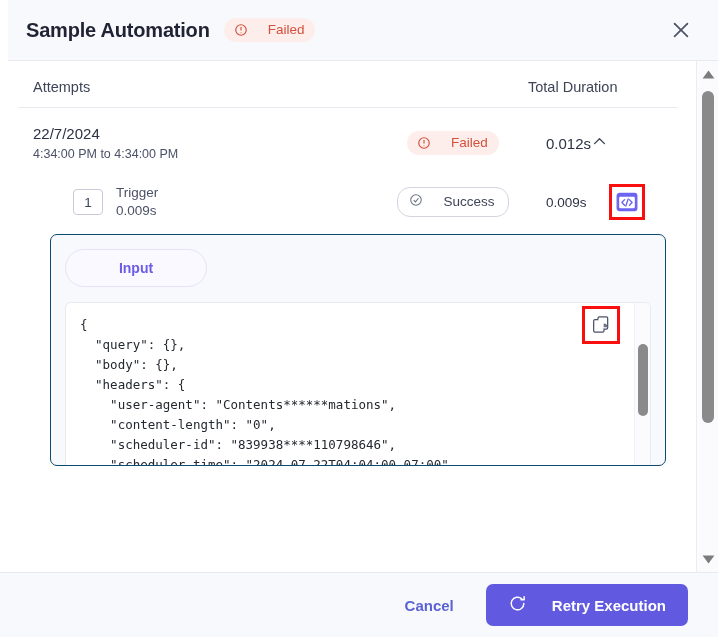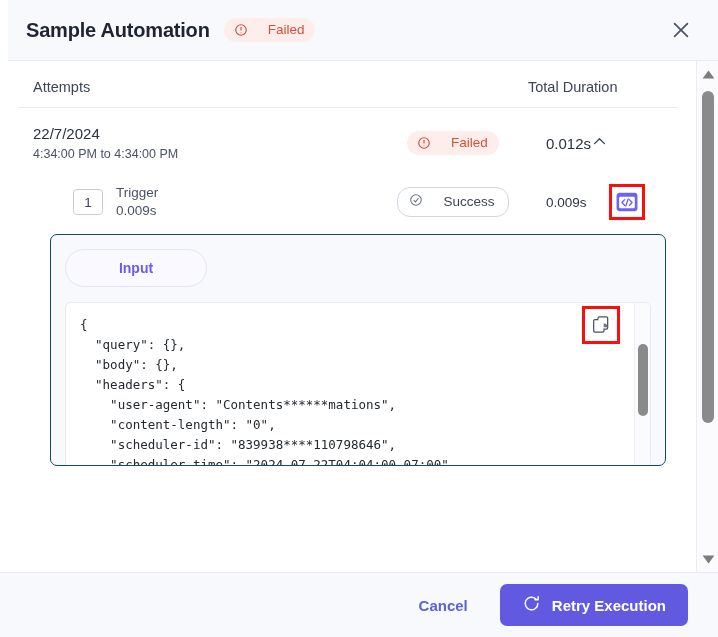--- a/index.html
+++ b/index.html
@@ -308,21 +308,21 @@
     color: #fff;
     border: none;
     border-radius: 7px;
     height: 42px;
     padding: 0 22px;
     font-size: 15px;
     font-weight: bold;
     font-family: "Liberation Sans", sans-serif;
     display: flex;
     align-items: center;
-    gap: 11px;
+    gap: 25px;
     cursor: pointer;
   }
 </style>
 </head>
 <body>
 
 <div class="modal">
 
   <div class="modal-header">
     <span class="modal-title">Sample Automation</span>

